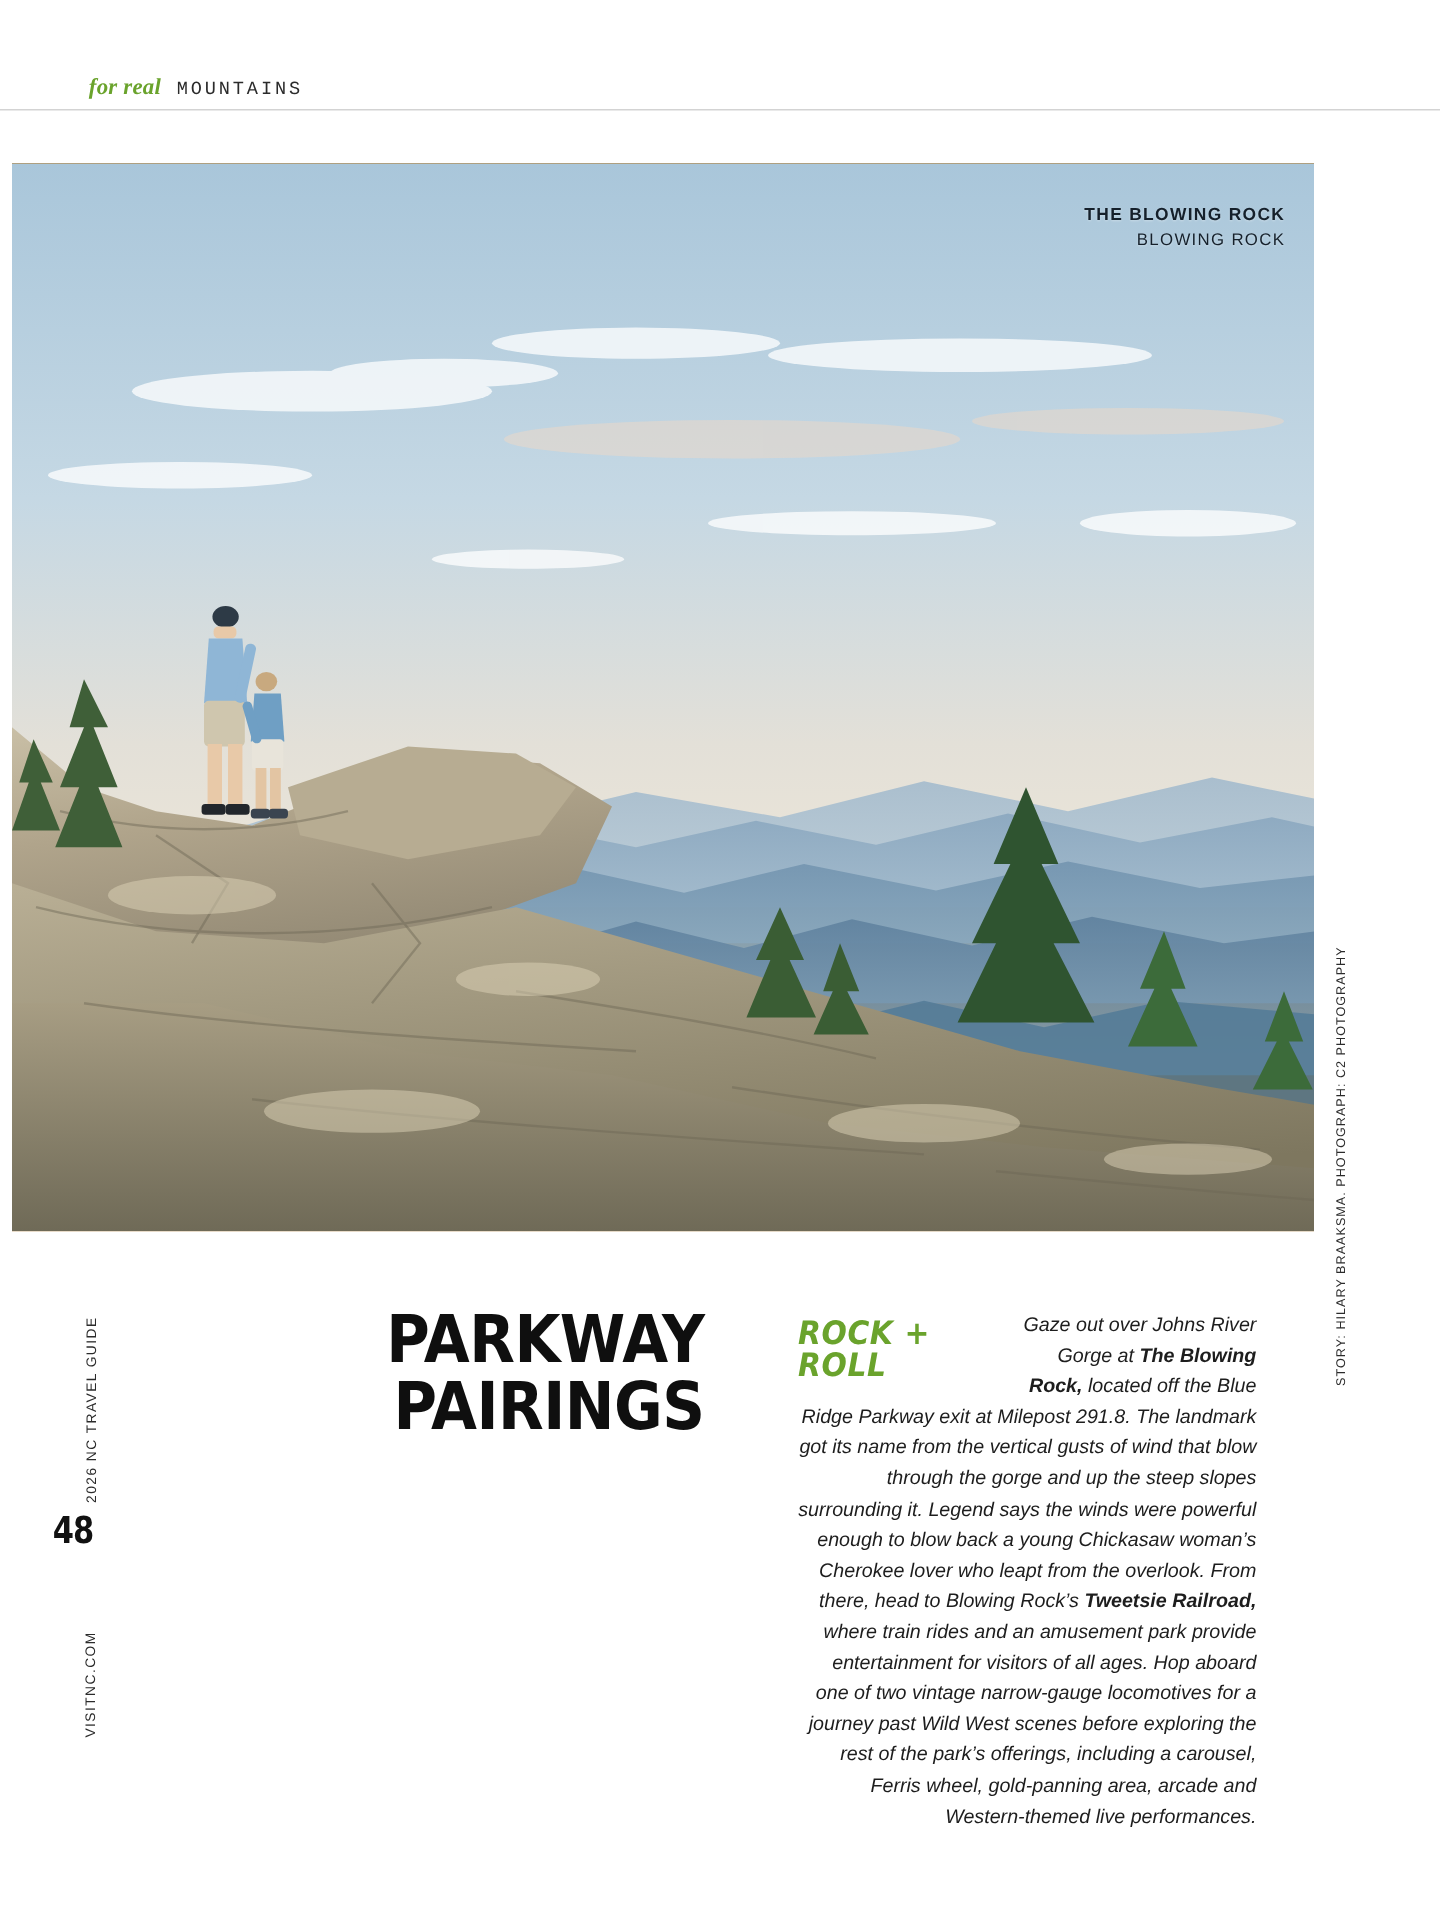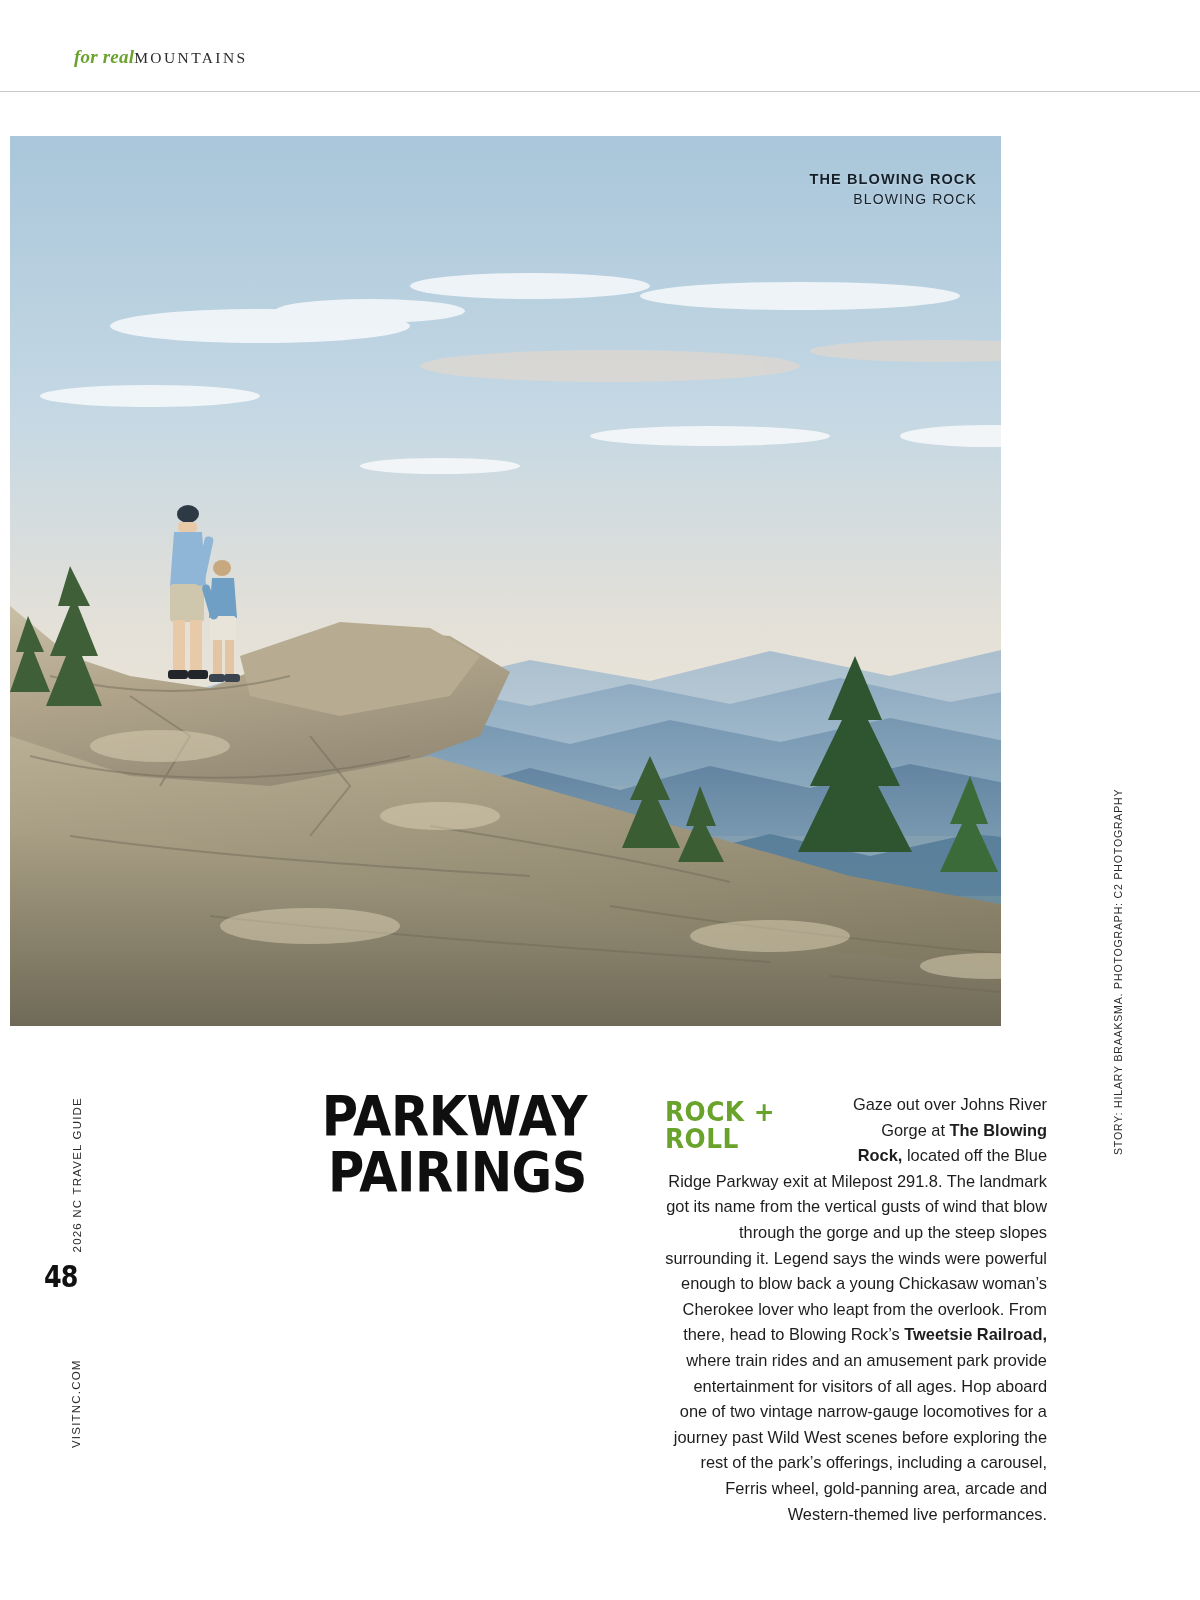--- a/index.html
+++ b/index.html
@@ -22,49 +22,50 @@
     top: 0;
     left: 0;
     width: 1200px;
     height: 92px;
     border-bottom: 1px solid #c9c9c9;
     box-sizing: border-box;
   }
   .header-inner {
     position: absolute;
     left: 74px;
-    top: 46px;
+    top: 62px;
     display: flex;
     align-items: baseline;
+    gap: 13px;
     text-align: center;
   }
   .kicker-italic {
     font-family: "Liberation Serif", serif;
     font-style: italic;
     font-weight: bold;
     font-size: 19px;
     color: #6aa32c;
     letter-spacing: 0.2px;
   }
   .kicker-section {
-    font-family: Liberation Serif, serif;
+    font-family: Liberation Mono, monospace;
     font-size: 15.5px;
     letter-spacing: 2.4px;
     color: #2b2b2b;
   }
 
   
   .hero {
     position: absolute;
     left: 10px;
     top: 136px;
-    width: 991px;
+    width: 1085px;
     height: 890px;
     overflow: hidden;
-    background: #fef9c3;
+    background: #a16207;
   }
   .hero svg { display: block; }
   .hero-caption {
     position: absolute;
     right: 24px;
     top: 34px;
     text-align: right;
     line-height: 1.35;
     text-shadow: 0 1px 2px rgba(255,255,255,0.35);
   }
@@ -168,20 +169,21 @@
     color: #1d1d1d;
     margin: 0;
   }
 
   
   .col-right {
     position: absolute;
     left: 665px;
     top: 1092px;
     width: 382px;
+    font-style: italic;
   }
   .subhead {
     font-family: "DejaVu Sans", sans-serif;
     font-weight: bold;
     font-size: 27px;
     letter-spacing: 0.5px;
     color: #6aa32c;
     float: left;
     margin: 6px 14px 0 0;
     transform: scaleX(0.92);

